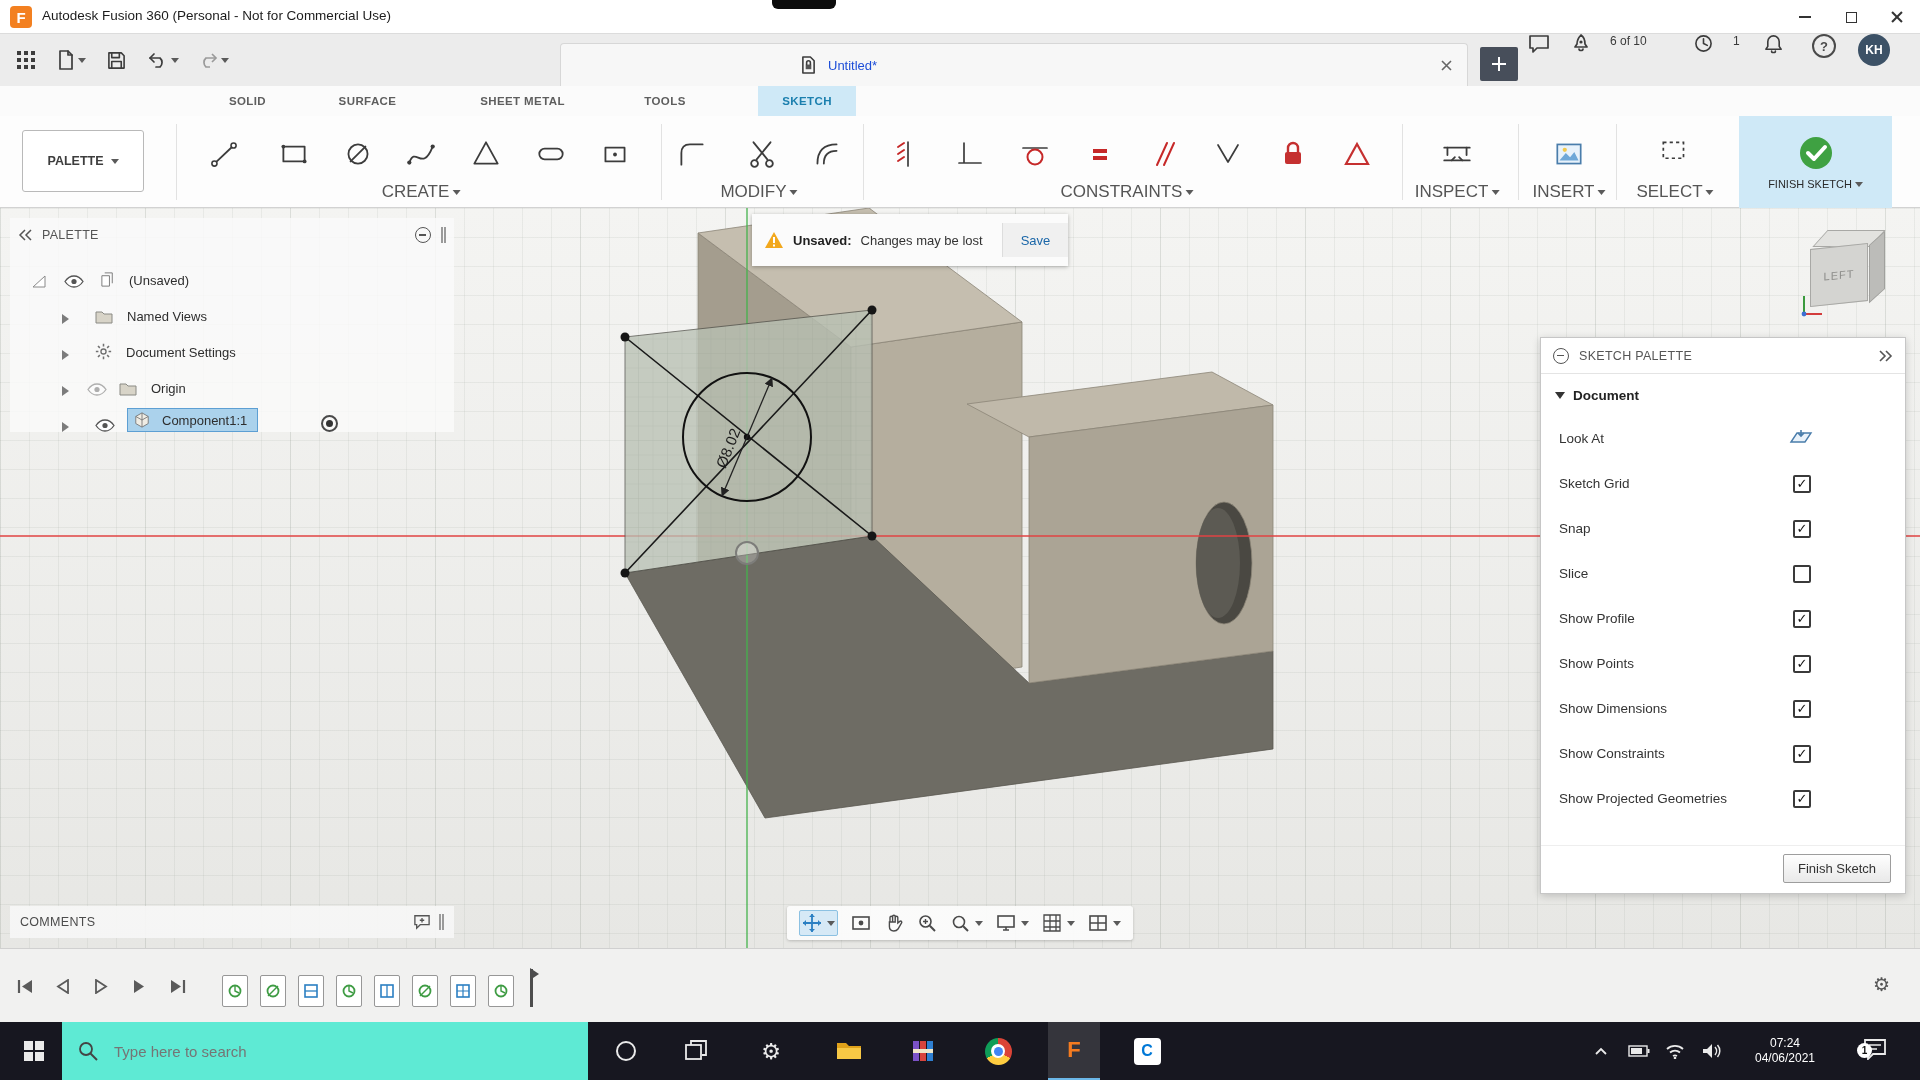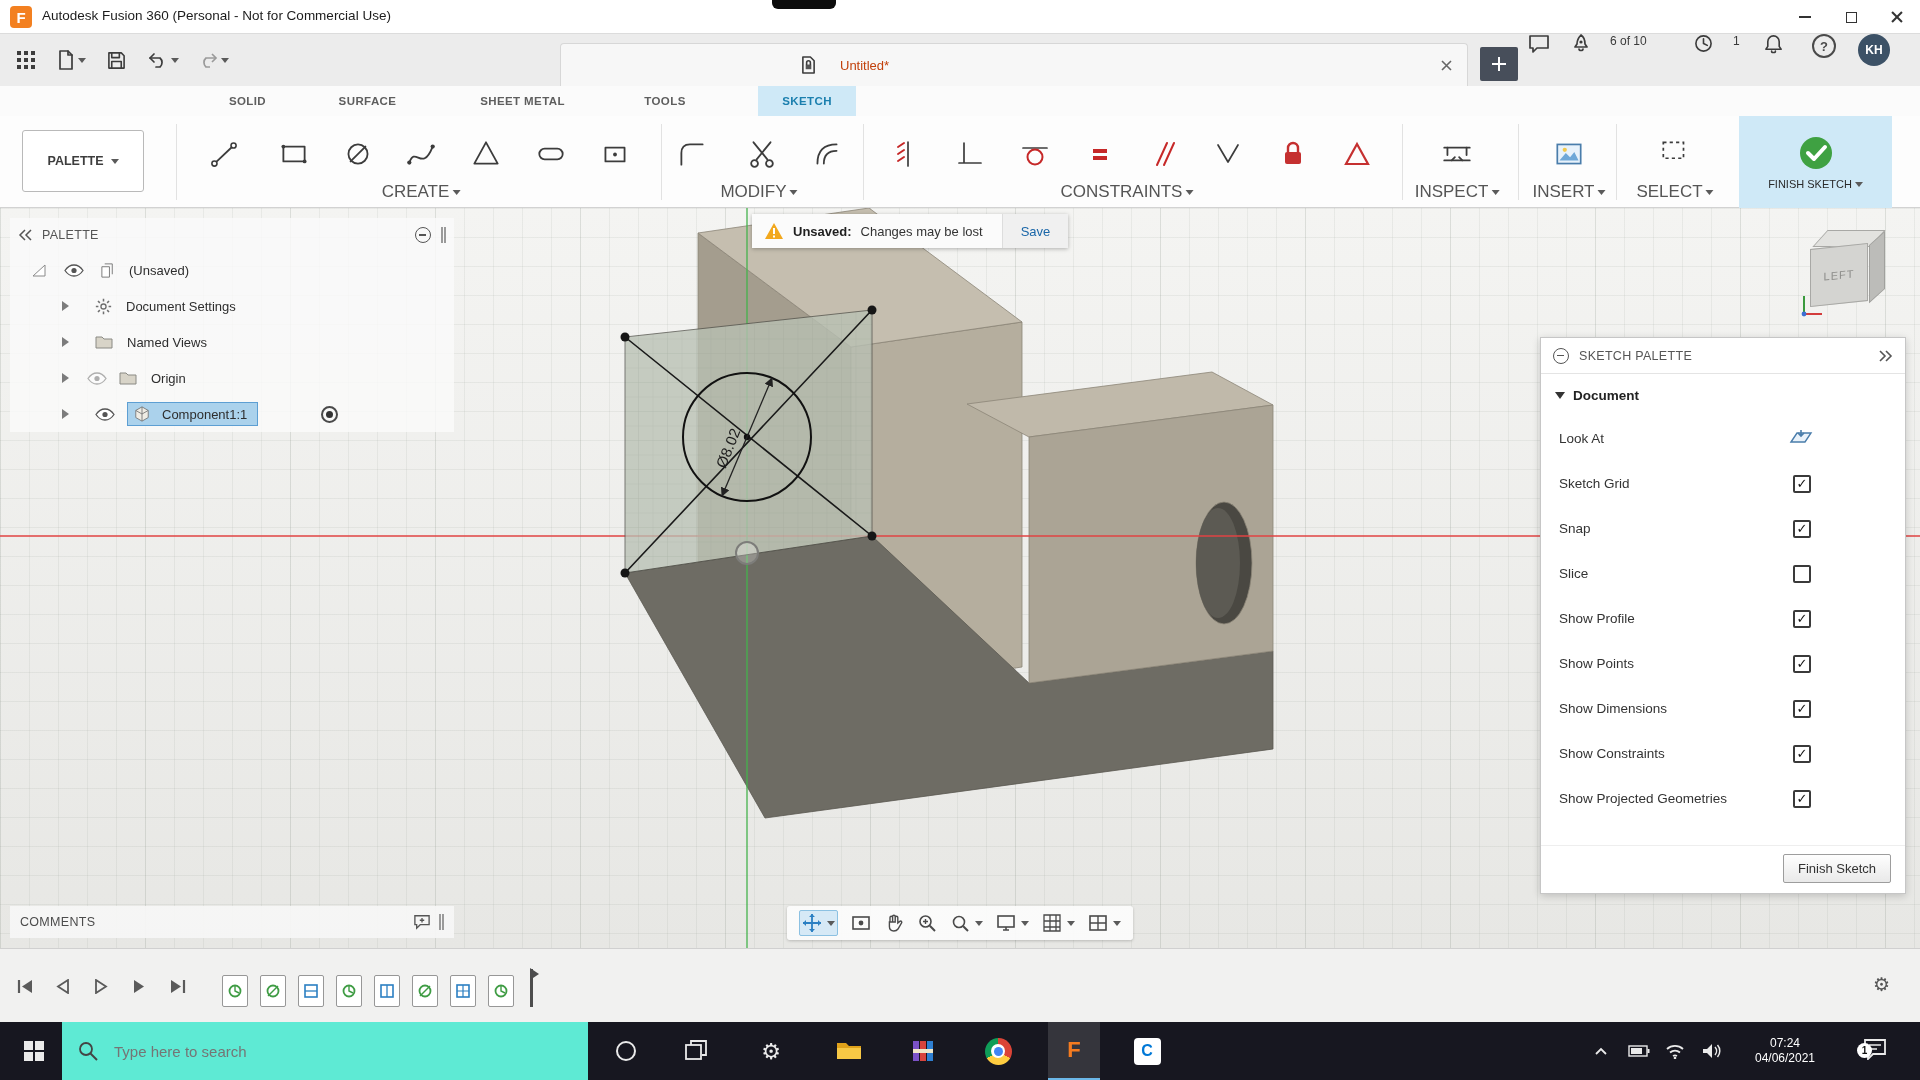--- a/index.html
+++ b/index.html
@@ -18,21 +18,21 @@
   .xx{position:relative;width:14px;height:14px}
   .xx:before,.xx:after{content:"";position:absolute;left:6px;top:0;width:2px;height:14px;background:#333}
   .xx:before{transform:rotate(45deg)}.xx:after{transform:rotate(-45deg)}
   .rec-pill{position:absolute;left:772px;top:0;width:64px;height:9px;background:#0c0c0c;border-radius:0 0 6px 6px}
 
   
   #appbar{position:absolute;left:0;top:34px;width:1920px;height:52px;background:#ececec}
   .ab-btn{position:absolute;top:8px;width:36px;height:36px;display:flex;align-items:center;justify-content:center}
   .caret{display:inline-block;width:0;height:0;border-left:4px solid transparent;border-right:4px solid transparent;border-top:5px solid #5a5a5a;margin-left:3px}
   .doc-tab{position:absolute;left:560px;top:9px;width:908px;height:43px;background:#f7f7f7;border:1px solid #d7d7d7;border-bottom:none;border-radius:4px 4px 0 0}
-  .doc-tab-inner{position:absolute;left:240px;top:0;height:100%;display:flex;align-items:center;gap:24px;font-size:13px;color:#c2410c}
+  .doc-tab-inner{position:absolute;left:240px;top:0;height:100%;display:flex;align-items:center;gap:12px;font-size:13px;color:#1d4ed8}
   .tab-close{position:absolute;right:10px;top:10px;width:22px;height:22px;display:flex;align-items:center;justify-content:center}
   .plus-tile{position:absolute;left:1480px;top:13px;width:38px;height:34px;background:#474e5a;border-radius:2px;display:flex;align-items:center;justify-content:center}
   .plus-tile .ph{position:relative;width:14px;height:14px}
   .plus-tile .ph:before{content:"";position:absolute;left:6px;top:0;width:2px;height:14px;background:#fff}
   .plus-tile .ph:after{content:"";position:absolute;left:0;top:6px;width:14px;height:2px;background:#fff}
   .ab-right{position:absolute;top:0;height:36px;display:flex;align-items:flex-start;gap:20px;font-size:12px;color:#3a3a3a}
   .avatar{width:32px;height:32px;border-radius:50%;background:#3c5166;color:#fff;font-size:12px;font-weight:bold;display:flex;align-items:center;justify-content:center}
   .help-circ{width:24px;height:24px;border:2px solid #4a4a4a;border-radius:50%;display:flex;align-items:center;justify-content:center;font-weight:bold;font-size:13px;color:#4a4a4a}
 
   
@@ -61,28 +61,28 @@
       linear-gradient(#f4f4f2,#e7e7e4)}
   #scene{position:absolute;left:0;top:0}
 
   
   #browser{position:absolute;left:10px;top:10px;width:444px;background:rgba(250,250,250,.82)}
   .br-header{position:relative;height:34px;display:flex;align-items:center;font-size:12px;color:#4c4c4c}
   .br-header .ttl{font-size:12.5px;color:#555;margin-left:10px;letter-spacing:.3px}
   .minus-circ{width:16px;height:16px;border:1.6px solid #555;border-radius:50%;position:relative}
   .minus-circ:before{content:"";position:absolute;left:3px;top:6px;width:7px;height:1.8px;background:#555}
   .grip{width:5px;height:16px;border-left:2px solid #9a9a9a;border-right:2px solid #9a9a9a}
-  .br-row{position:relative;height:36px;display:flex;align-items:center;font-size:13px;color:#2e2e2e}
+  .br-row{position:relative;height:36px;display:flex;align-items:flex-end;font-size:13px;color:#2e2e2e}
   .disc{width:0;height:0;border-top:5px solid transparent;border-bottom:5px solid transparent;border-left:7px solid #7c7c7c;background:transparent}
   .sel-box{display:flex;align-items:center;gap:12px;background:#abd2ec;border:1px solid #5d9fd3;padding:3px 10px 3px 6px}
   .radio{width:17px;height:17px;border:2px solid #4a4a4a;border-radius:50%;display:flex;align-items:center;justify-content:center}
   .radio i{width:7px;height:7px;border-radius:50%;background:#333}
 
   
-  #warnbar{position:absolute;left:752px;top:6px;height:34px;background:#fbfbfb;box-shadow:0 1px 4px rgba(0,0,0,.28);display:flex;align-items:center;padding:0 0 0 12px;gap:9px;font-size:13px}
+  #warnbar{position:absolute;left:752px;top:6px;height:52px;background:#fbfbfb;box-shadow:0 1px 4px rgba(0,0,0,.28);display:flex;align-items:center;padding:0 0 0 12px;gap:9px;font-size:13px}
   #warnbar .bold{font-weight:bold;color:#1f1f1f}
   #warnbar .txt{color:#333}
   .save-btn{height:34px;display:flex;align-items:center;padding:0 18px;margin-left:10px;background:#f0f0f0;border-left:1px solid #ddd;font-size:13px;color:#1a66a8}
 
   
   #viewcube{position:absolute;left:1798px;top:12px;width:100px;height:100px}
   .vc-front{position:absolute;left:12px;top:26px;width:58px;height:58px;background:#d4d4d1;border:1px solid #a8a8a5;color:#8e8e8b;font-size:11px;letter-spacing:1px;display:flex;align-items:center;justify-content:center;transform:skewY(-6deg)}
   .vc-top{position:absolute;left:22px;top:10px;width:58px;height:17px;background:#e2e2df;border:1px solid #a8a8a5;transform:skewX(-42deg)}
   .vc-right{position:absolute;left:71px;top:18px;width:16px;height:58px;background:#bcbcb9;border:1px solid #a0a09d;transform:skewY(-42deg)}
 
@@ -499,33 +499,33 @@
           </svg>
         <svg width="17" height="17" viewBox="0 0 18 18" style="margin-left:16px">
             <path d="M2 5h8v11H2z" fill="#fff" stroke="#777"></path>
             <path d="M5 2h8v11" fill="none" stroke="#777"></path>
           </svg>
         <span style="margin-left:12px">(Unsaved)</span>
       </div>
 
       <div class="br-row">
         <span class="disc" style="margin-left:52px"></span>
+        <svg width="18" height="14" viewBox="0 0 18 14" style="margin-left:26px">
+            <path d="M1 2h6l2 2h8v9H1z" fill="#d8d4c8" stroke="#8a8a84"></path>
+          </svg>
+        <span style="margin-left:14px">Named Views</span>
+      </div>
+
+      <div class="br-row">
+        <span class="disc" style="margin-left:52px"></span>
         <svg width="17" height="17" viewBox="0 0 20 20" style="margin-left:26px">
             <circle cx="10" cy="10" r="3" fill="none" stroke="#707070" stroke-width="1.6"></circle>
             <path d="M10 1v3M10 16v3M1 10h3M16 10h3M3.5 3.5l2.2 2.2M14.3 14.3l2.2 2.2M16.5 3.5l-2.2 2.2M5.7 14.3l-2.2 2.2" stroke="#707070" stroke-width="1.8"></path>
           </svg>
         <span style="margin-left:14px">Document Settings</span>
-      </div>
-
-      <div class="br-row">
-        <span class="disc" style="margin-left:52px"></span>
-        <svg width="18" height="14" viewBox="0 0 18 14" style="margin-left:26px">
-            <path d="M1 2h6l2 2h8v9H1z" fill="#d8d4c8" stroke="#8a8a84"></path>
-          </svg>
-        <span style="margin-left:14px">Named Views</span>
       </div>
 
       <div class="br-row">
         <span class="disc" style="margin-left:52px"></span>
         <svg width="20" height="13" viewBox="0 0 20 13" style="margin-left:18px;opacity:.45">
             <path d="M1 6.5C4 2 8 1 10 1s6 1 9 5.5C16 11 12 12 10 12S4 11 1 6.5z" fill="#fff" stroke="#555" stroke-width="1.3"></path>
             <circle cx="10" cy="6.5" r="2.6" fill="#555"></circle>
           </svg>
         <svg width="18" height="14" viewBox="0 0 18 14" style="margin-left:12px">
             <path d="M1 2h6l2 2h8v9H1z" fill="#d8d4c8" stroke="#8a8a84"></path>

